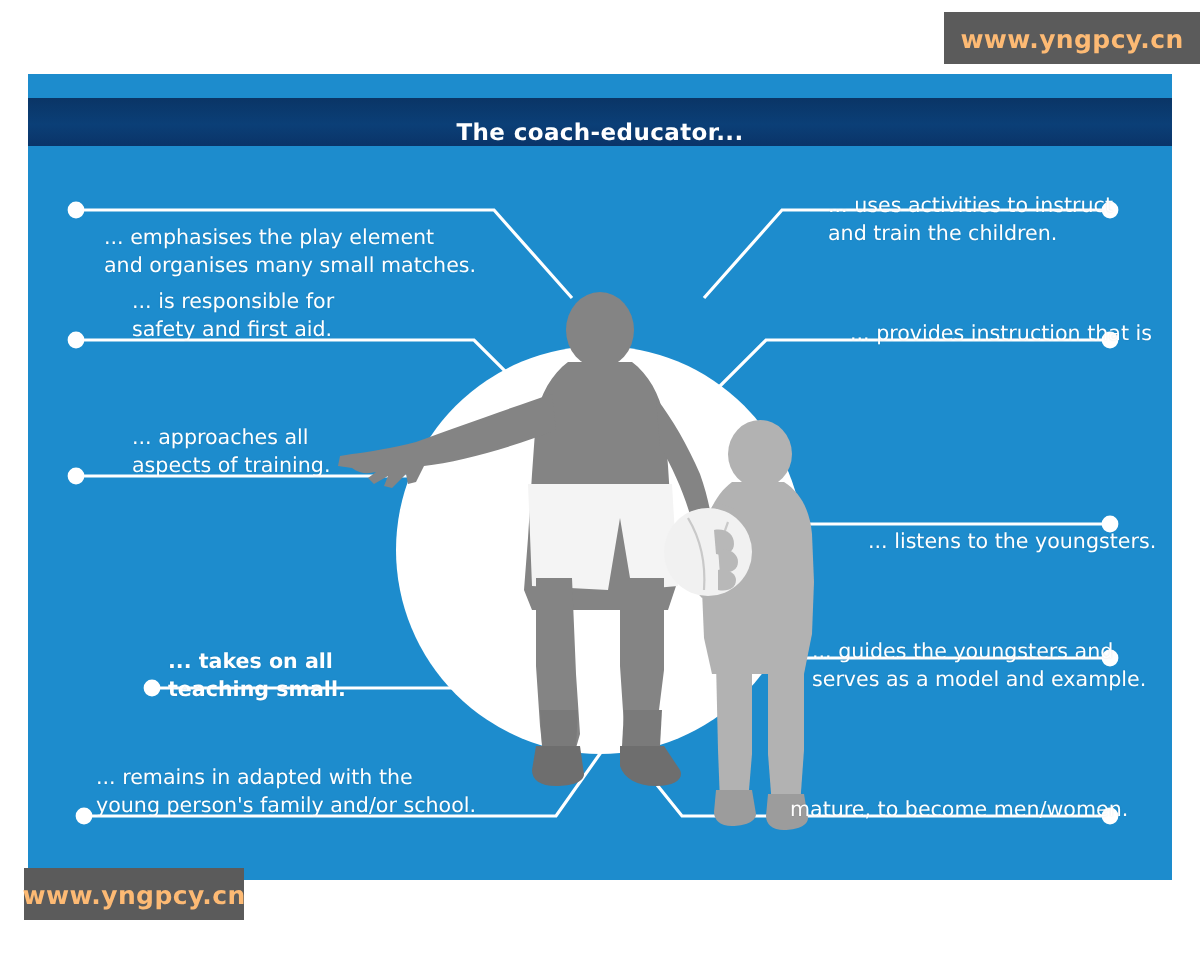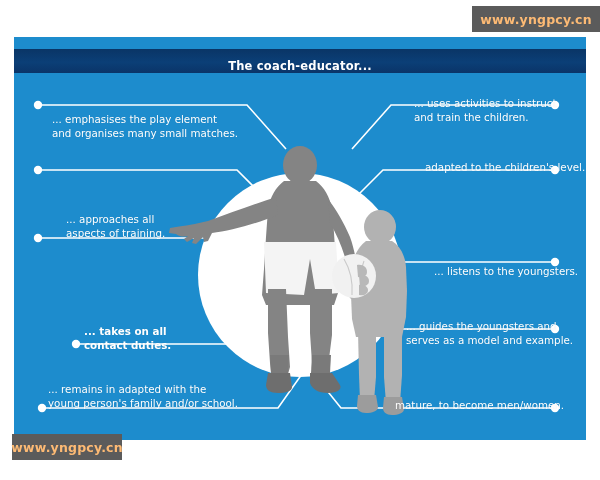--- a/index.html
+++ b/index.html
@@ -194,43 +194,47 @@
         <path d="M345,238 C351,237 355,240 355,244 C355,248 351,250 346,249 Z"></path>
         <path d="M345,248 C350,247 354,250 354,253 C354,257 350,259 345,258 Z"></path>
       </g>
     </svg>
 
     <div class="label left" style="left:38px;top:44px;margin-top:32px;">
       <div>... emphasises the play element</div>
       <div>and organises many small matches.</div>
     </div>
 
+    <div class="label left" style="left:52px;top:108px;">
+      <div>... is responsible for</div>
+      <div>safety and first aid.</div>
+    </div>
 
     <div class="label left" style="left:32px;top:176px;margin-left:20px;">
       <div>... approaches all</div>
       <div>aspects of training.</div>
     </div>
 
     <div class="label left" style="left:70px;top:288px;font-weight:bold;">
       <div>... takes on all</div>
-      <div>contact duties.</div>
+      <div>teaching small.</div>
     </div>
 
     <div class="label left" style="left:34px;top:346px;">
       <div>... remains in adapted with the</div>
       <div>young person's family and/or school.</div>
     </div>
 
     <div class="label right" style="left:400px;top:44px;">
       <div>... uses activities to instruct</div>
       <div>and train the children.</div>
     </div>
 
     <div class="label right" style="left:411px;top:108px;">
-      <div>adapted to the children's level.</div>
+      <div>... provides instruction that is</div>
     </div>
 
     <div class="label right" style="left:420px;top:212px;">
       <div>... listens to the youngsters.</div>
     </div>
 
     <div class="label right" style="left:392px;top:267px;">
       <div>... guides the youngsters and</div>
       <div>serves as a model and example.</div>
     </div>

